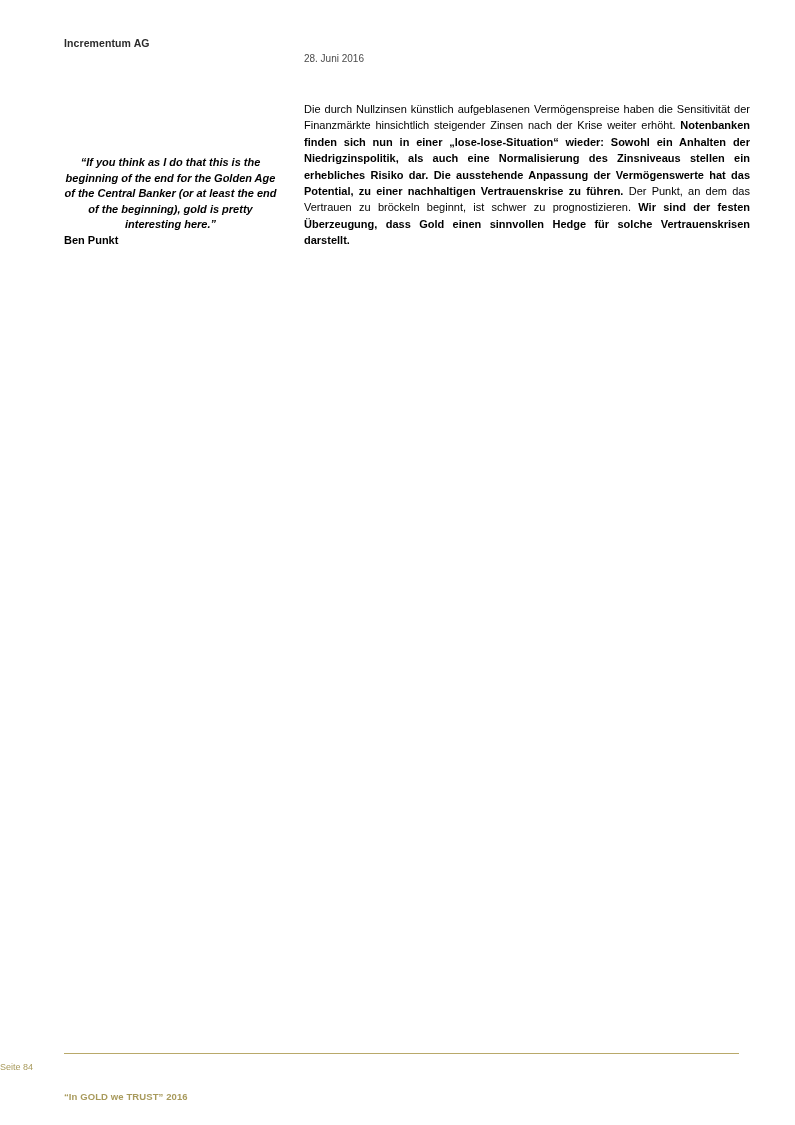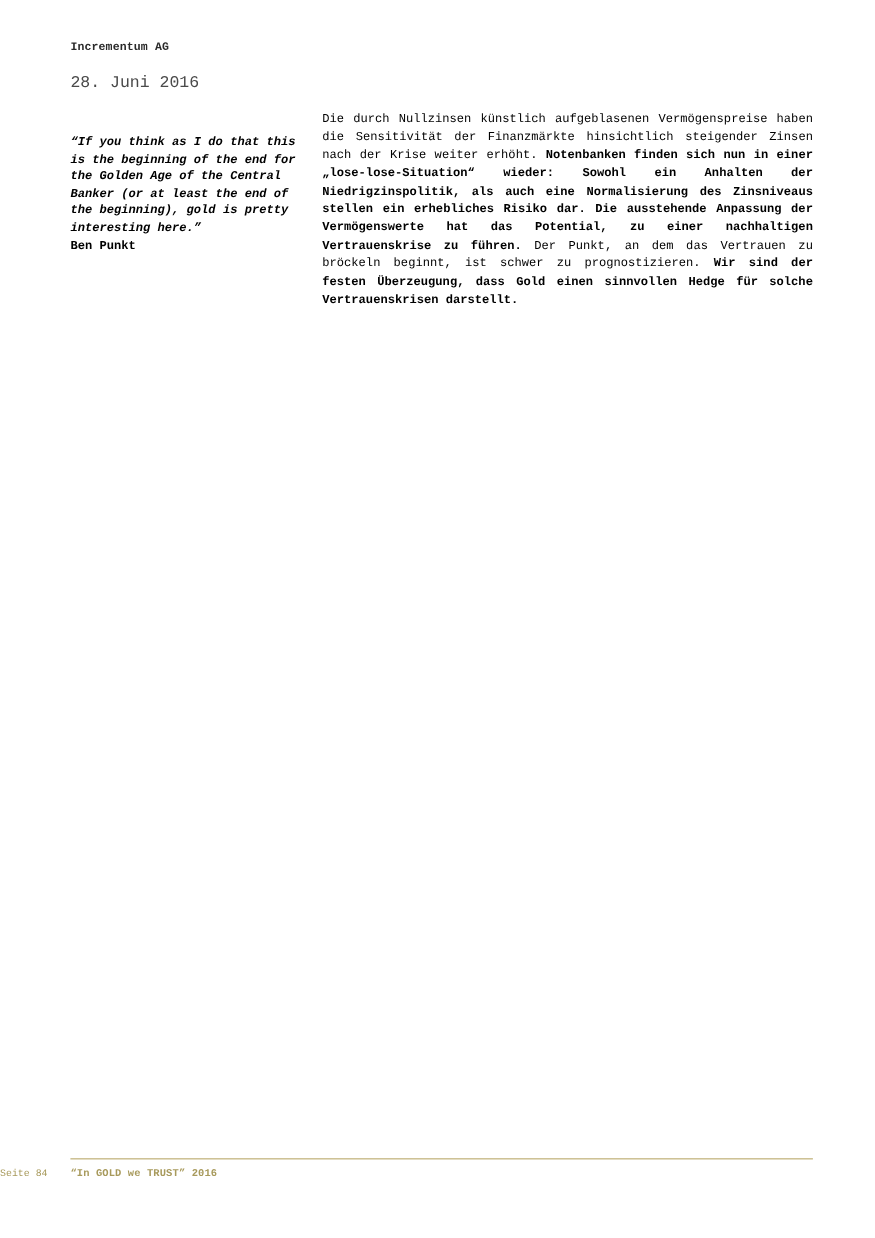--- a/index.html
+++ b/index.html
@@ -15,21 +15,20 @@
     position: relative;
     overflow: hidden;
   }
 
   .page {
     position: absolute;
     left: 0;
     top: 0;
     width: 795px;
     height: 1125px;
-    font-family: Liberation Mono, monospace;
   }
 
   
   .header {
     position: absolute;
     left: 64px;
     top: 36px;
     width: 300px;
   }
   .header-company {
@@ -40,55 +39,57 @@
     letter-spacing: 0.1px;
   }
   .header-report {
     font-size: 10.5px;
     font-weight: normal;
     color: #4a4a4a;
     line-height: 15px;
     margin-top: 1px;
   }
   .header-date {
-    font-size: 15px;
+    font-size: 10px;
     font-weight: normal;
     color: #4a4a4a;
     line-height: 15px;
-    margin-top: 18px;
+    margin-top: 1px;
+    text-align: right;
   }
 
   
   .quote-col {
     position: absolute;
     left: 64px;
     top: 123px;
     width: 213px;
   }
   .quote-text {
     font-size: 11px;
     font-weight: bold;
     font-style: italic;
     line-height: 15.6px;
     color: #000000;
-    text-align: left;
+    text-align: center;
+    margin-top: 32px;
   }
   .quote-author {
     font-size: 11px;
     font-weight: bold;
     font-style: normal;
     line-height: 15.6px;
     color: #000000;
     margin-top: 0px;
   }
 
   
   .body-col {
     position: absolute;
-    left: 293px;
+    left: 304px;
     top: 101px;
     width: 446px;
   }
   .body-par {
     font-size: 11px;
     line-height: 16.4px;
     text-align: justify;
     text-justify: inter-word;
     color: #000000;
     margin: 0;
@@ -102,21 +103,21 @@
     position: absolute;
     left: 64px;
     top: 1053px;
     width: 675px;
     height: 1px;
     background: #b9a96a;
   }
   .footer-left {
     position: absolute;
     left: 64px;
-    top: 1061px;
+    top: 1091px;
     font-size: 9.5px;
     font-weight: bold;
     color: #a89a5c;
     letter-spacing: 0.1px;
   }
   .footer-right {
     position: absolute;
     left: 0px;
     top: 1062px;
     width: 739px;

